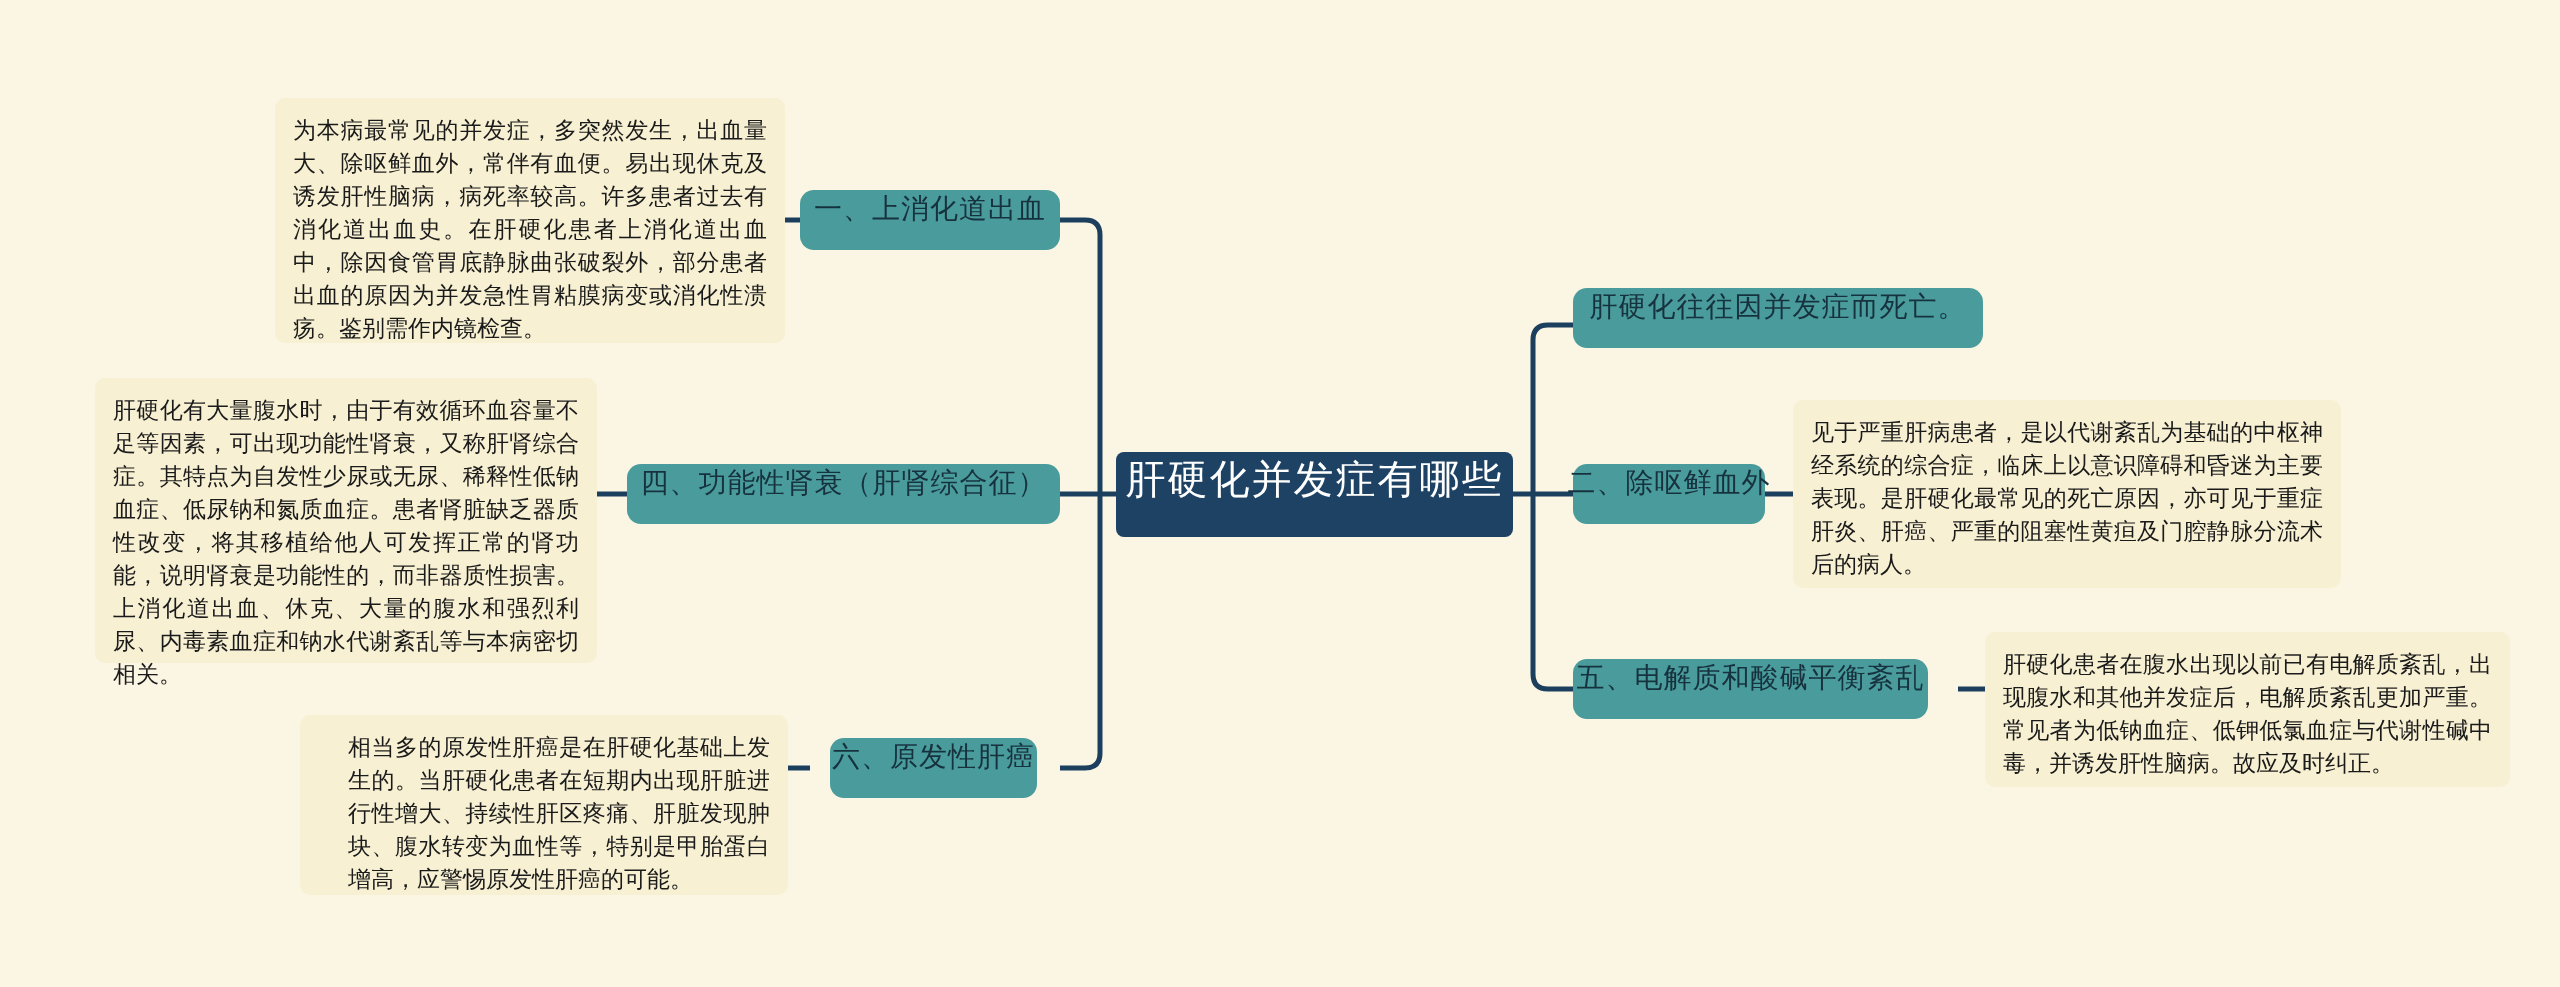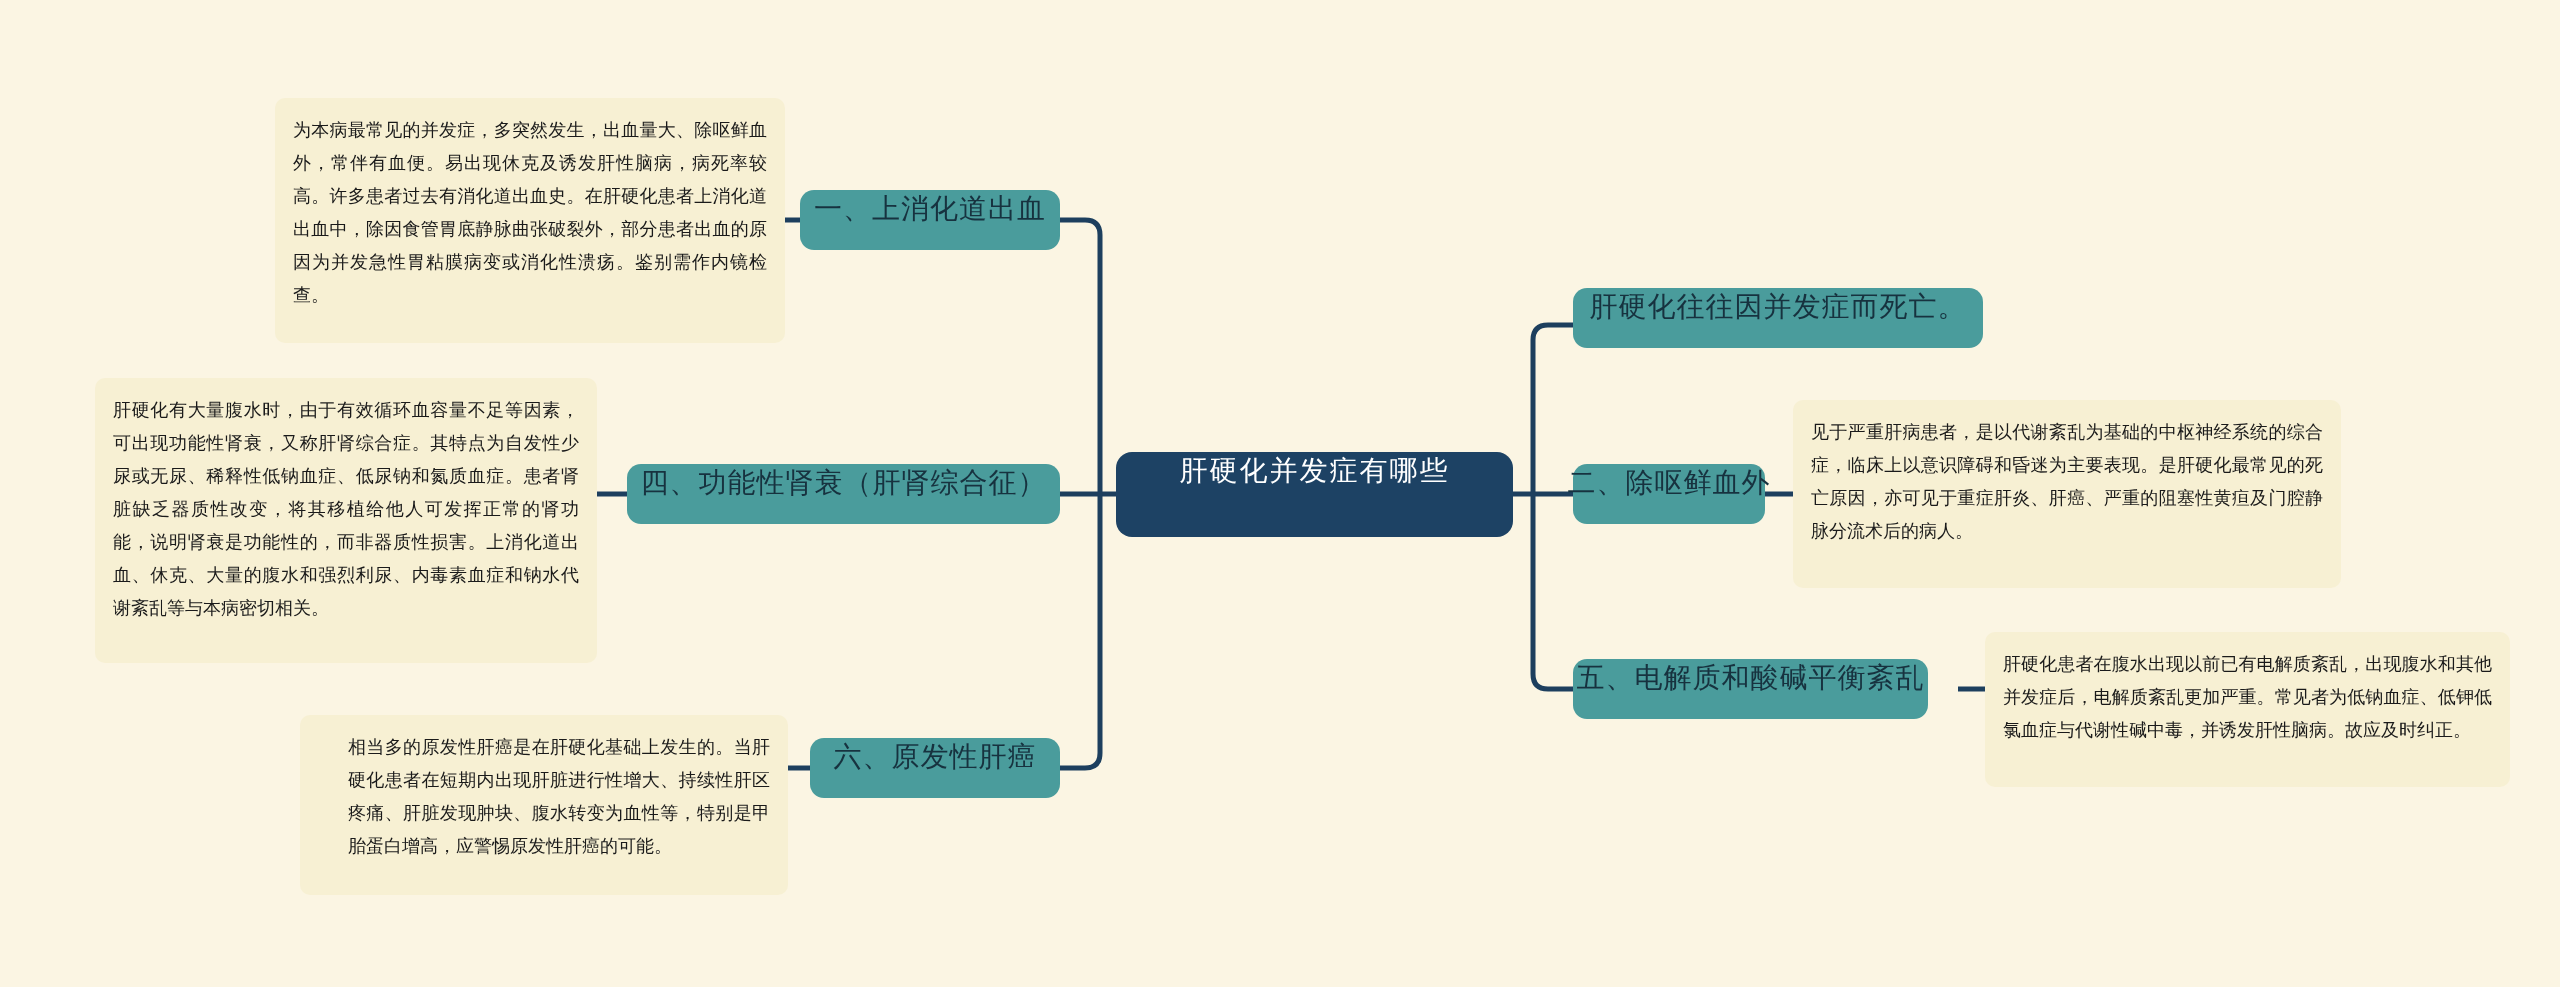--- a/index.html
+++ b/index.html
@@ -34,42 +34,42 @@
     box-sizing: border-box;
     display: flex;
     align-items: flex-start;
     justify-content: center;
     border-radius: 14px;
     z-index: 3;
   }
   .node-root {
     background: #1d4264;
     color: #ffffff;
-    border-radius: 16px;
-    font-size: 28px;
+    border-radius: 8px;
+    font-size: 40px;
     letter-spacing: 2px;
     white-space: nowrap;
   }
   .node-branch {
     background: #4a9c9c;
     color: #17323f;
     font-size: 28px;
     letter-spacing: 1px;
     white-space: nowrap;
     padding: 0 22px;
   }
 
   
   .note {
     position: absolute;
     box-sizing: border-box;
     background: #f7f0d3;
     color: #1a1a1a;
     border-radius: 10px;
-    font-size: 18px;
+    font-size: 23px;
     line-height: 33px;
     padding: 16px 18px;
     text-align: justify;
     text-justify: inter-ideograph;
     z-index: 2;
   }
 </style>
 </head>
 <body>
 
@@ -104,21 +104,21 @@
   </div>
 
   <div class="node node-branch" style="left:800px; top:190px; width:260px; height:60px;">
     <span>一、上消化道出血</span>
   </div>
 
   <div class="node node-branch" style="left:627px; top:464px; width:433px; height:60px;">
     <span>四、功能性肾衰（肝肾综合征）</span>
   </div>
 
-  <div class="node node-branch" style="left:810px; top:738px; width:250px; height:60px;">
+  <div class="node node-branch" style="left:830px; top:738px; width:207px; height:60px;">
     <span>六、原发性肝癌</span>
   </div>
 
   <div class="node node-branch" style="left:1573px; top:288px; width:410px; height:60px;">
     <span>肝硬化往往因并发症而死亡。</span>
   </div>
 
   <div class="node node-branch" style="left:1573px; top:464px; width:192px; height:60px;">
     <span>二、除呕鲜血外</span>
   </div>

